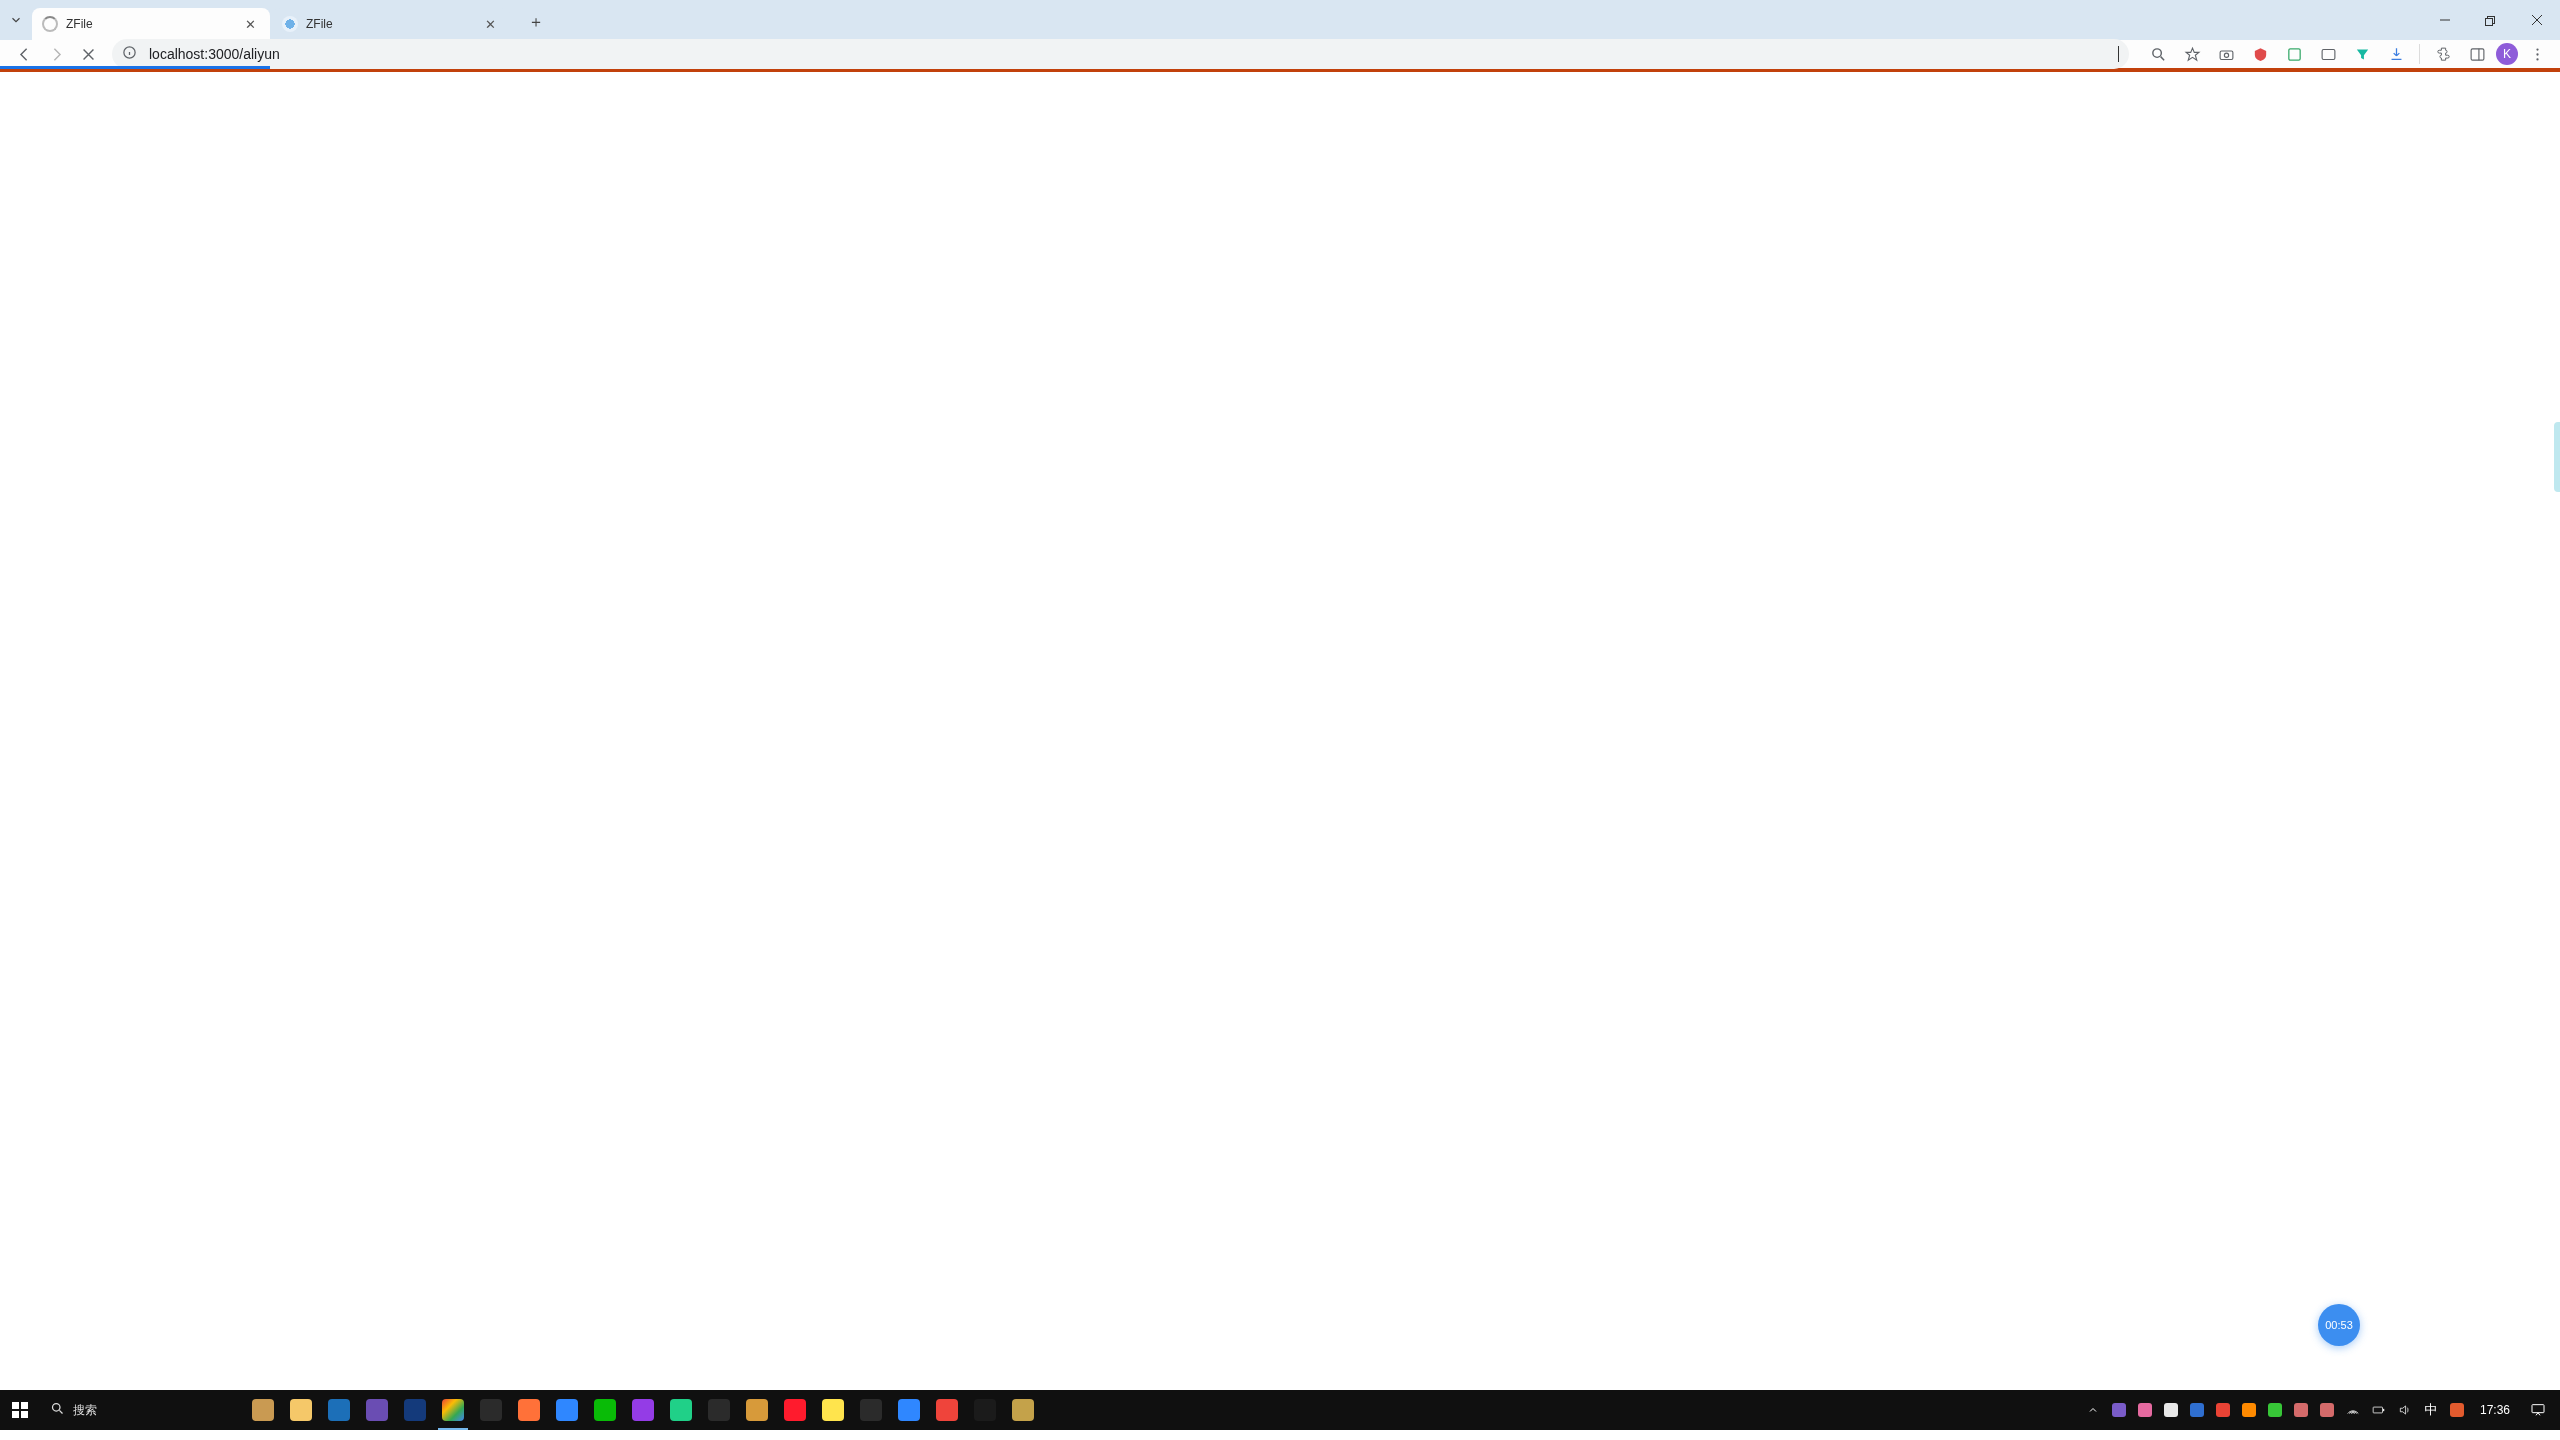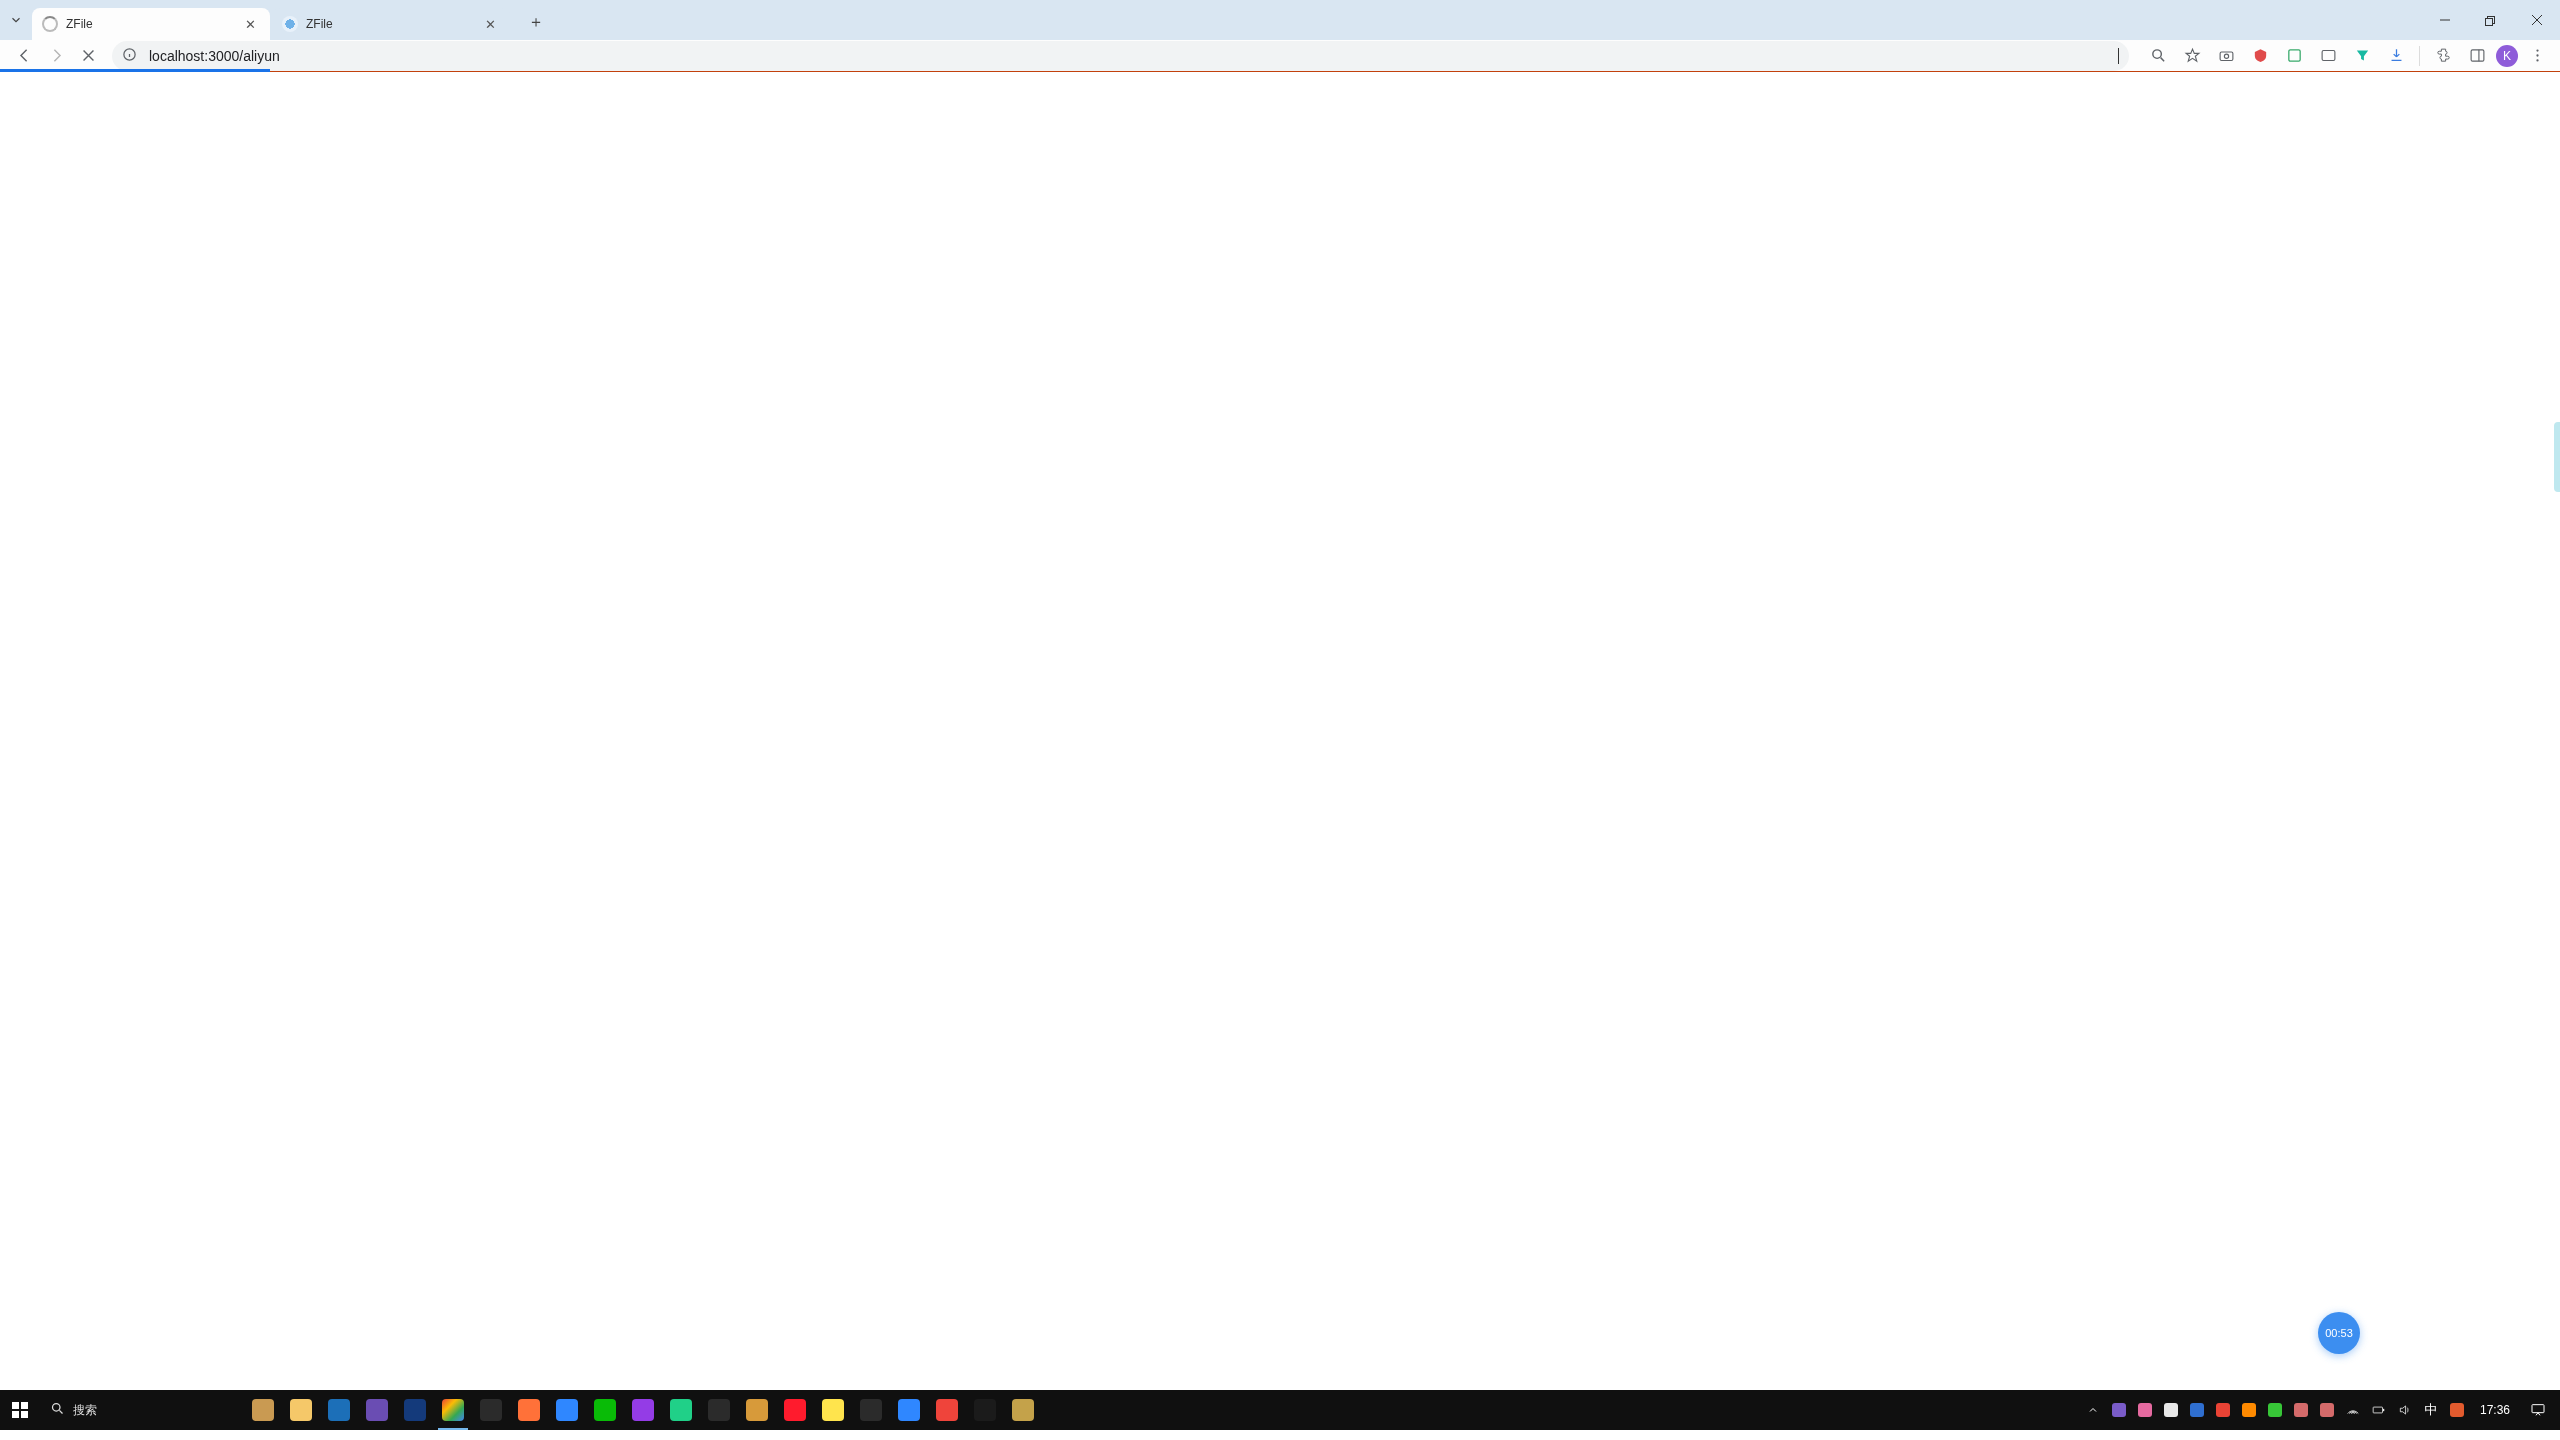--- a/index.html
+++ b/index.html
@@ -55,21 +55,21 @@
     width: 46px; height: 40px;
     display: flex; align-items: center; justify-content: center;
     color: #333; cursor: pointer;
   }
   .win-btn svg { width: 12px; height: 12px; }
 
   
   .toolbar {
     height: 32px;
     background: #fdfdfd;
-    border-bottom: 1px solid #c2410c;
+    border-bottom: 4px solid #c2410c;
     display: flex;
     align-items: center;
     padding: 0 8px;
     position: relative;
   }
   .nav-btn {
     width: 32px; height: 32px;
     display: flex; align-items: center; justify-content: center;
     color: #5f6368; cursor: pointer;
   }
@@ -119,21 +119,21 @@
 
   
   .right-handle {
     position: absolute; right: 0; top: 350px;
     width: 6px; height: 70px;
     background: #bfe8ef; border-radius: 4px 0 0 4px;
   }
 
   
   .float-badge {
-    position: absolute; right: 200px; bottom: 36px;
+    position: absolute; right: 200px; bottom: 44px;
     width: 42px; height: 42px; border-radius: 50%;
     background: #3c8ef0; color: #fff;
     display: flex; align-items: center; justify-content: center;
     font-size: 11px; box-shadow: 0 2px 8px rgba(60,142,240,.45);
     cursor: pointer;
   }
 
   
   .taskbar {
     height: 40px;

